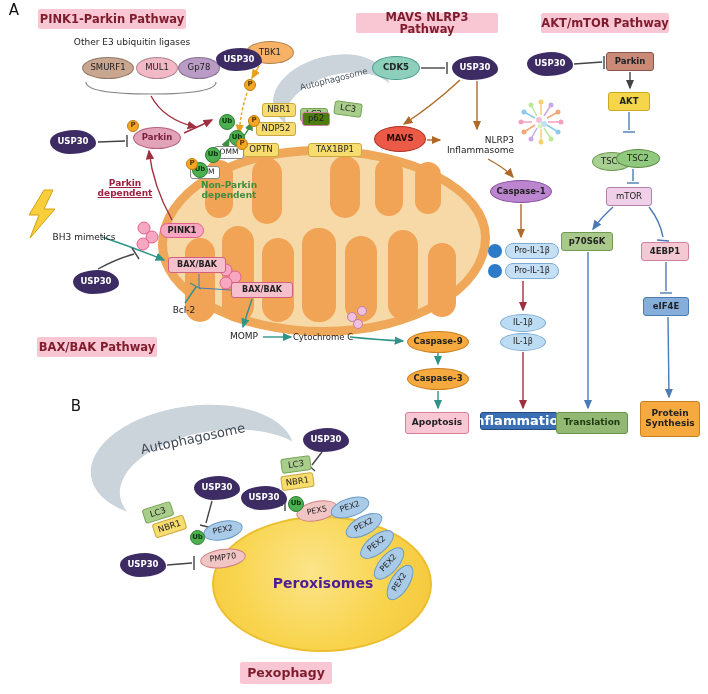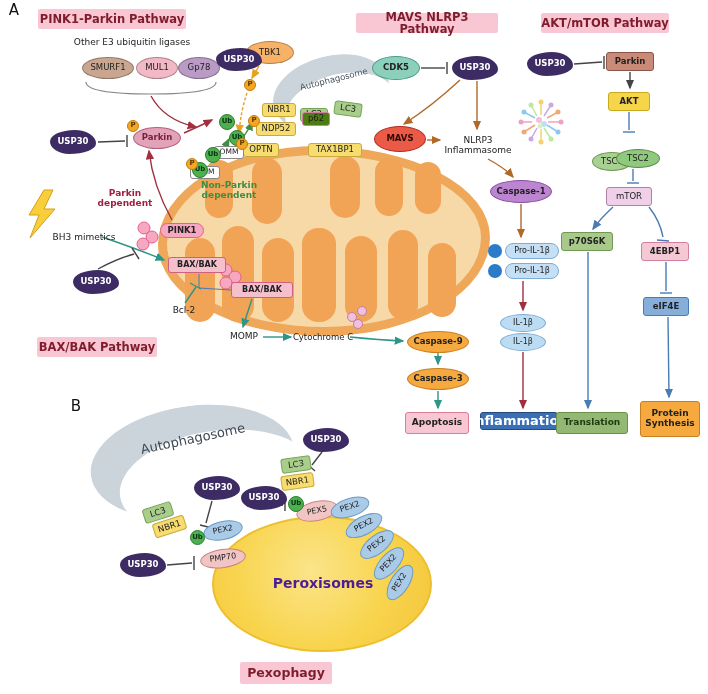--- a/index.html
+++ b/index.html
@@ -232,40 +232,40 @@
     <div class="n ub" style="left:219px;top:114px;width:16px;height:16px;">Ub</div>
     <div class="n ub" style="left:229px;top:130px;width:16px;height:16px;">Ub</div>
     <div class="n ub" style="left:205px;top:147px;width:16px;height:16px;">Ub</div>
     <div class="n ub" style="left:192px;top:162px;width:16px;height:16px;">Ub</div>
     <div class="n box" style="left:214px;top:146px;width:30px;height:13px;background:#fff;border-color:#888;font-size:7.5px;">OMM</div>
     <div class="n box" style="left:190px;top:166px;width:30px;height:13px;background:#fff;border-color:#888;font-size:7.5px;">OMM</div>
 
     <div class="n ell" style="left:133px;top:127px;width:48px;height:22px;background:#E2A3B8;border-color:#B5607A;color:#7A2040;font-weight:bold;">Parkin</div>
     <div class="n pp" style="left:127px;top:120px;width:12px;height:12px;">P</div>
     <div class="n blob" style="left:50px;top:130px;width:46px;height:24px;">USP30</div>
-    <div class="n txt" style="left:94px;top:186px;width:62px;height:26px;color:#A02040;font-weight:bold;">Parkin dependent</div>
+    <div class="n txt" style="left:94px;top:176px;width:62px;height:26px;color:#A02040;font-weight:bold;text-decoration:underline;">Parkin dependent</div>
     <div class="n txt" style="left:192px;top:178px;width:74px;height:26px;color:#3E8E41;font-weight:bold;">Non-Parkin dependent</div>
     <div class="n box" style="left:160px;top:223px;width:44px;height:15px;background:#F7A8C0;border-color:#E06090;border-radius:8px;font-weight:bold;">PINK1</div>
 
 
     <div class="n txt" style="left:48px;top:231px;width:72px;height:13px;">BH3 mimetics</div>
     <div class="n blob" style="left:73px;top:270px;width:46px;height:24px;">USP30</div>
     <div class="n box" style="left:168px;top:257px;width:58px;height:16px;background:#F5BFCB;border-color:#D06080;font-weight:bold;font-size:8px;">BAX/BAK</div>
     <div class="n box" style="left:231px;top:282px;width:62px;height:16px;background:#F5BFCB;border-color:#D06080;font-weight:bold;font-size:8px;">BAX/BAK</div>
     <div class="n txt" style="left:166px;top:304px;width:36px;height:13px;">Bcl-2</div>
     <div class="n txt" style="left:224px;top:330px;width:40px;height:13px;">MOMP</div>
     <div class="n txt" style="left:292px;top:331px;width:62px;height:13px;font-size:8.5px;">Cytochrome C</div>
     <div class="n ell" style="left:407px;top:331px;width:62px;height:22px;background:#F5A93E;border-color:#C97F20;font-weight:bold;">Caspase-9</div>
     <div class="n ell" style="left:407px;top:368px;width:62px;height:22px;background:#F5A93E;border-color:#C97F20;font-weight:bold;">Caspase-3</div>
     <div class="n box" style="left:405px;top:412px;width:64px;height:22px;background:#F9C6D3;border-color:#D98098;font-weight:bold;font-size:9px;">Apoptosis</div>
 
     <div class="n ell" style="left:372px;top:56px;width:48px;height:24px;background:#8CD0BC;border-color:#4A9E8A;font-weight:bold;">CDK5</div>
     <div class="n blob" style="left:452px;top:56px;width:46px;height:24px;">USP30</div>
     <div class="n ell" style="left:374px;top:126px;width:52px;height:26px;background:#EA5A47;border-color:#B03020;font-weight:bold;color:#2e0a05;">MAVS</div>
-    <div class="n txt" style="left:442px;top:132px;width:72px;height:28px;">NLRP3 Inflammasome</div>
+    <div class="n txt" style="left:442px;top:132px;width:72px;height:28px;text-align:right;">NLRP3 Inflammasome</div>
     <div class="n ell" style="left:490px;top:180px;width:62px;height:23px;background:#BC85CF;border-color:#8A4FA0;font-weight:bold;">Caspase-1</div>
     <div class="n" style="left:488px;top:244px;width:14px;height:14px;border-radius:50%;background:#2B7BC9;"></div>
     <div class="n box" style="left:505px;top:243px;width:54px;height:16px;background:#C5DFF5;border-color:#7FABD5;border-radius:8px;font-size:8px;">Pro-IL-1β</div>
     <div class="n" style="left:488px;top:264px;width:14px;height:14px;border-radius:50%;background:#2B7BC9;"></div>
     <div class="n box" style="left:505px;top:263px;width:54px;height:16px;background:#C5DFF5;border-color:#7FABD5;border-radius:8px;font-size:8px;">Pro-IL-1β</div>
     <div class="n ell" style="left:500px;top:314px;width:46px;height:18px;background:#BBDCF2;border-color:#7FABD5;font-size:8px;">IL-1β</div>
     <div class="n ell" style="left:500px;top:333px;width:46px;height:18px;background:#BBDCF2;border-color:#7FABD5;font-size:8px;">IL-1β</div>
     <div class="n box" style="left:480px;top:412px;width:78px;height:18px;background:#3A6FB5;border-color:#24497A;color:#fff;font-weight:bold;font-size:13px;">Inflammation</div>
 
     <div class="n blob" style="left:527px;top:52px;width:46px;height:24px;">USP30</div>

